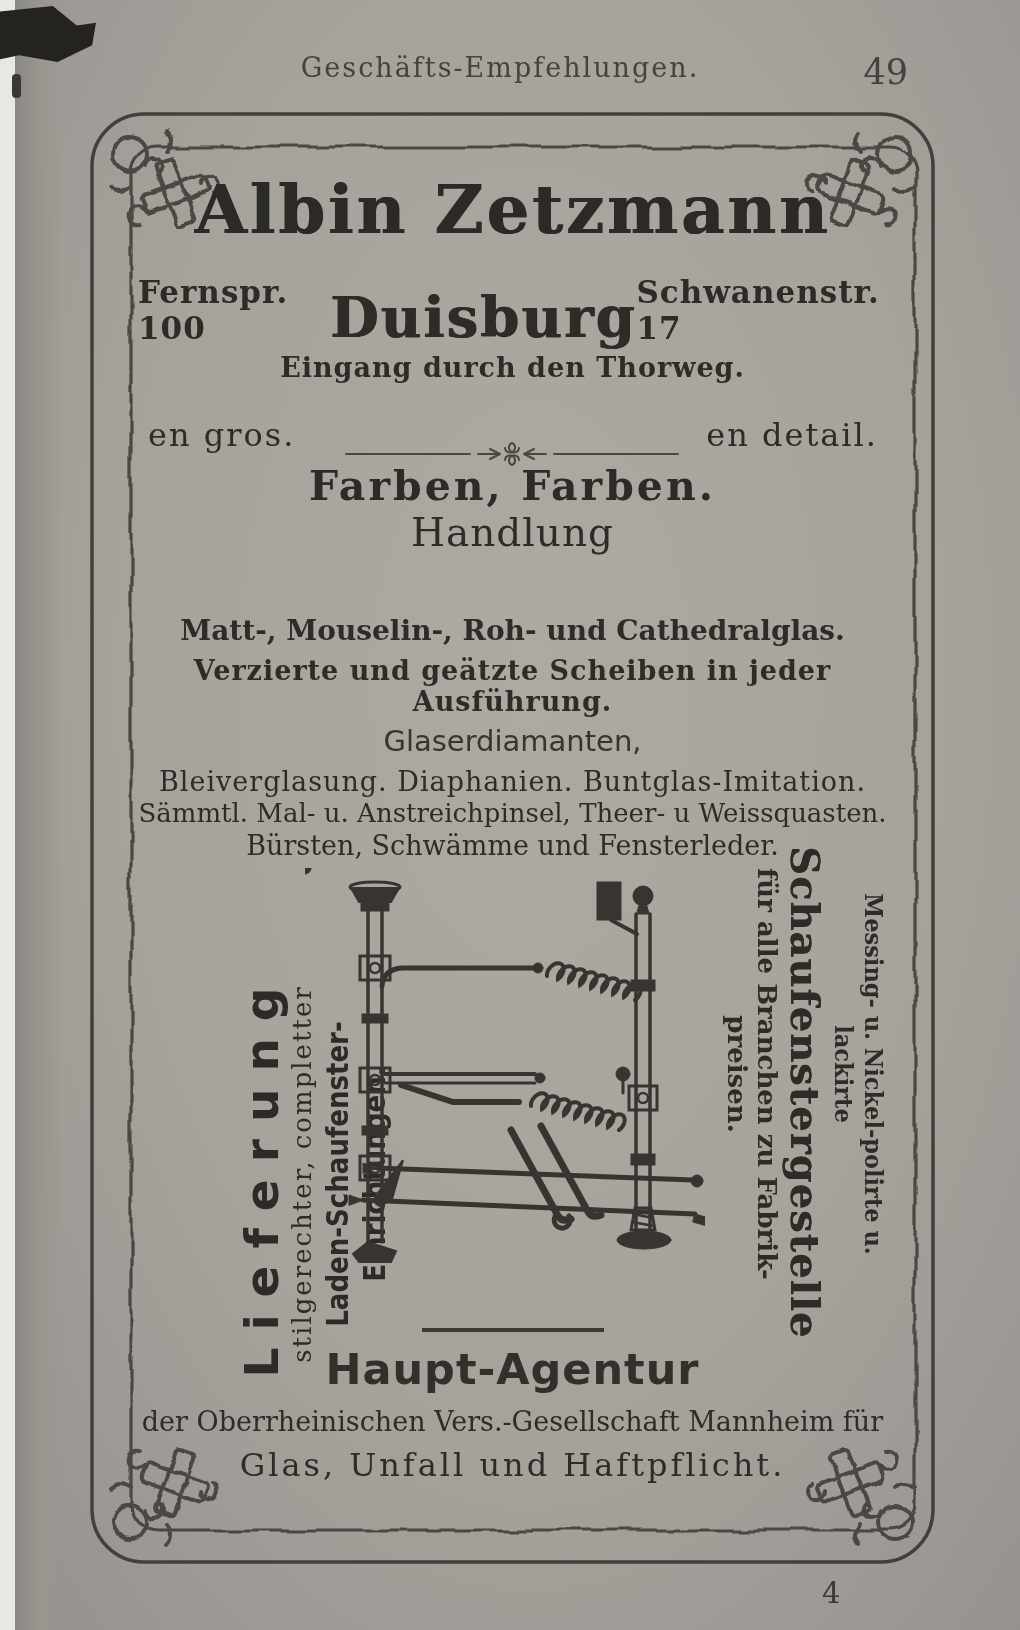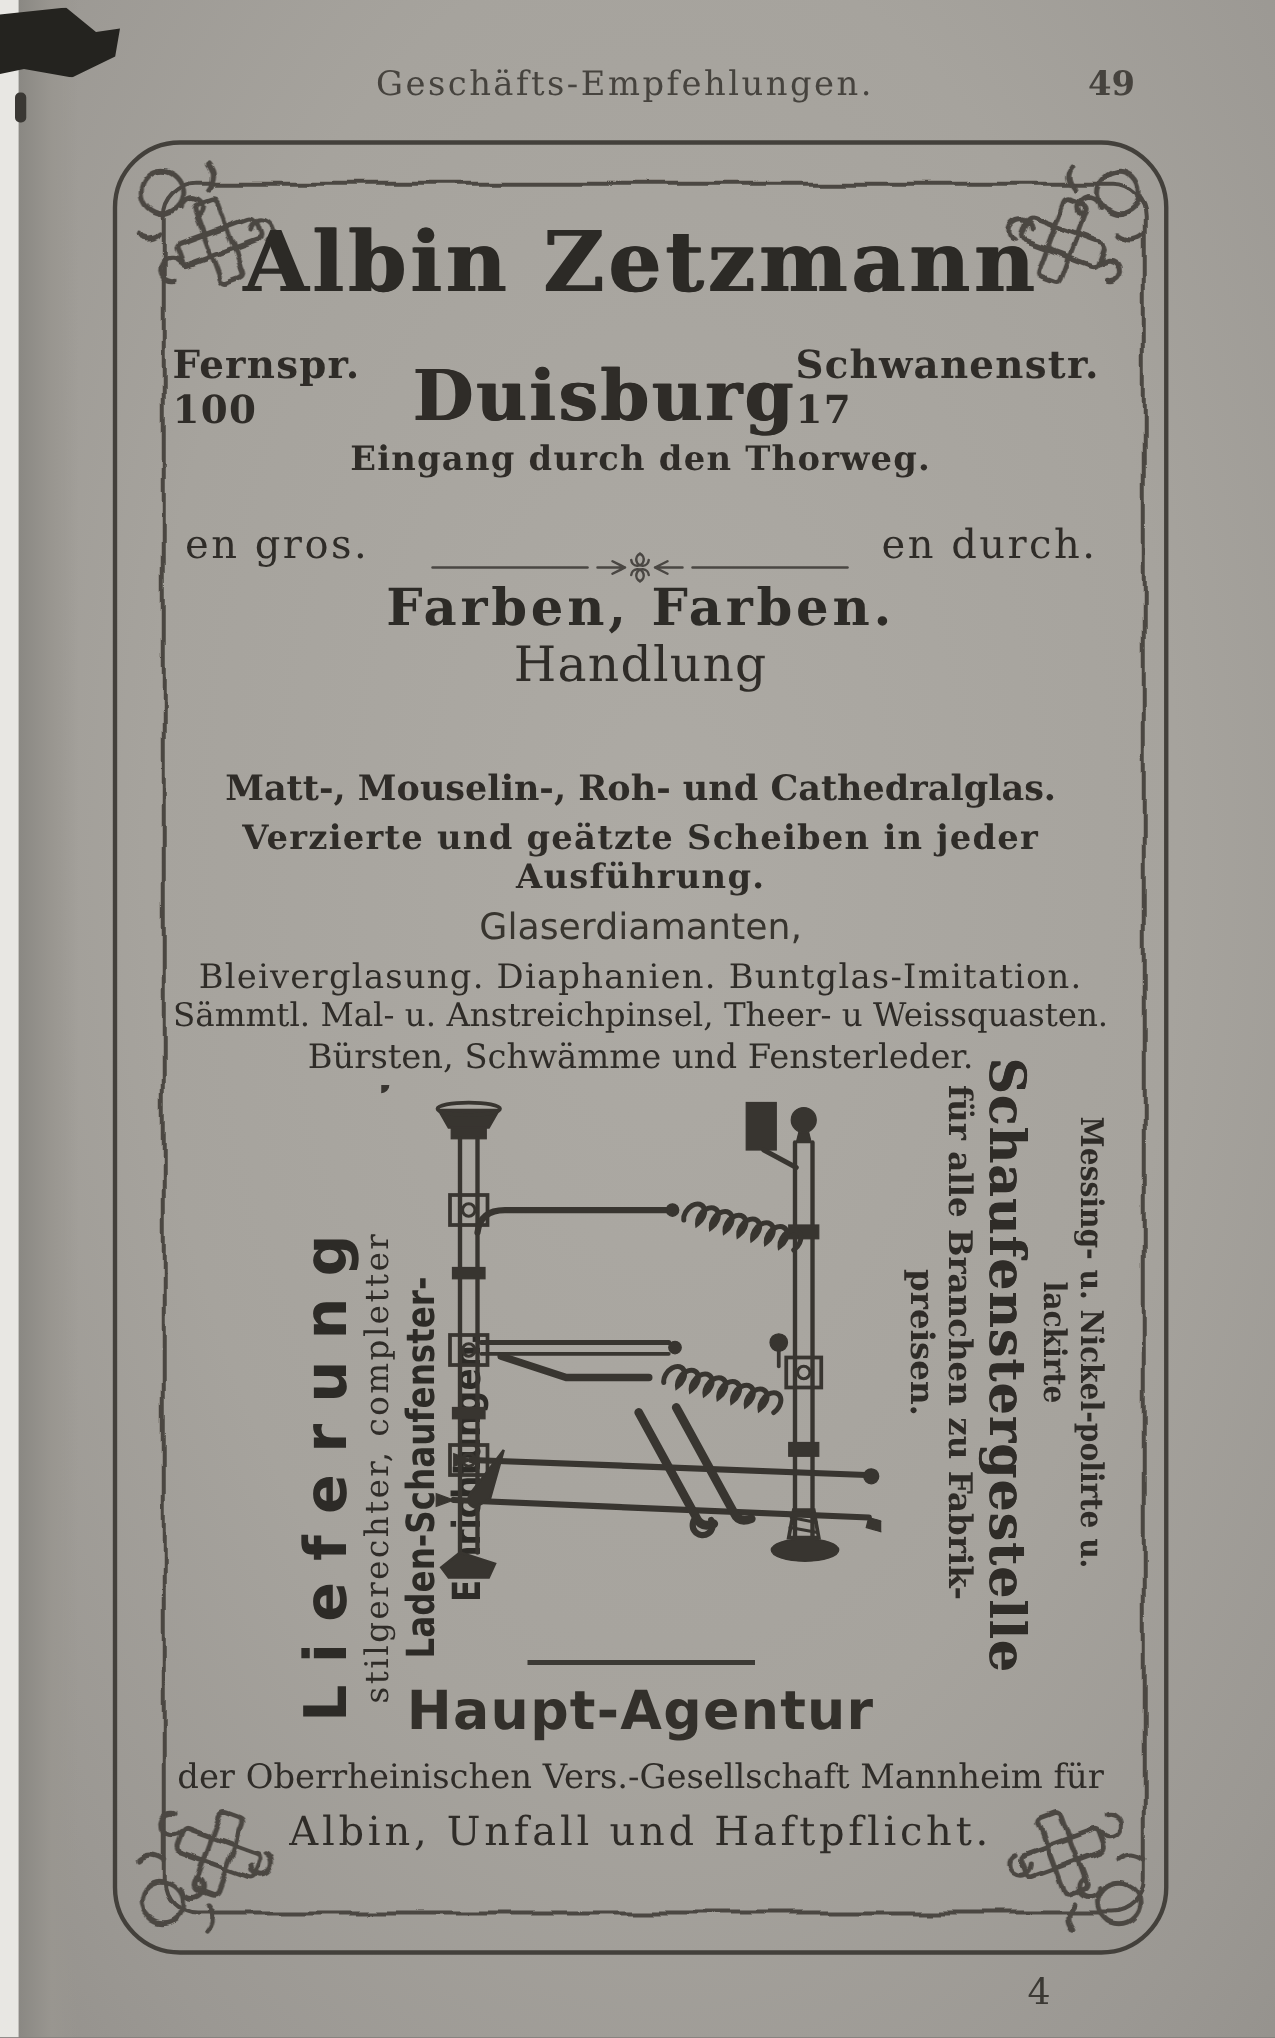--- a/index.html
+++ b/index.html
@@ -13,21 +13,21 @@
   .abs{position:absolute;}
   
   #edge-white{left:0;top:0;width:15px;height:1630px;background:#e8e7e3;}
   #edge-shadow{left:15px;top:0;width:48px;height:1630px;
     background:linear-gradient(90deg,#8a8883 0%,#999690 55%,rgba(153,150,144,0) 100%);}
   #edge-blob{left:0;top:6px;width:96px;height:56px;background:#24231f;
     clip-path:polygon(0 10%,55% 0,80% 35%,100% 30%,96% 70%,60% 100%,20% 88%,0 95%);}
   #edge-dash{left:12px;top:74px;width:9px;height:24px;background:#3a3834;border-radius:4px;}
   
   #header-title{left:0;top:52px;width:1000px;text-align:center;font-size:27px;letter-spacing:2px;color:#46433e;}
-  #page-number{top:52px;right:112px;font-size:27px;color:#46433e;font-weight:bold;}
+  #page-number{top:52px;right:112px;font-size:35px;color:#46433e;}
   #signature-mark{left:822px;top:1576px;font-size:29px;color:#3b3934;}
   
   #ad{left:90px;top:112px;width:845px;height:1450px;padding-left:40px;}
   .center{left:0;width:845px;text-align:center;}
   #ad-name{top:58px;font-size:67px;font-weight:bold;letter-spacing:3px;color:#2c2a26;
     text-shadow:1px 0 0 #2c2a26;}
   #contact-row{top:162px;left:48px;width:749px;display:flex;justify-content:space-between;align-items:flex-end;}
   .contact-side{font-size:31px;font-weight:bold;letter-spacing:1px;}
   #contact-city{font-size:56px;font-weight:bold;letter-spacing:2px;text-shadow:1px 0 0 #2c2a26;position:relative;top:4px;}
   #entrance-line{top:240px;font-size:27px;font-weight:bold;letter-spacing:1px;}
@@ -119,21 +119,21 @@
     <div class="abs" id="contact-row">
       <span class="serif contact-side">Fernspr. 100</span>
       <span class="serif" id="contact-city">Duisburg</span>
       <span class="serif contact-side">Schwanenstr. 17</span>
     </div>
 
     <div class="abs center serif" id="entrance-line">Eingang durch den Thorweg.</div>
 
     <div class="abs" id="gros-detail-row">
       <span class="serif">en gros.</span>
-      <span class="serif">en durch.</span>
+      <span class="serif">en detail.</span>
     </div>
 
     <svg class="abs" id="divider-ornament" width="340" height="40" viewBox="0 0 340 40">
       <g stroke="#4a4743" stroke-width="2" fill="none" stroke-linecap="round">
         <path d="M4,20 H128"></path>
         <path d="M212,20 H336"></path>
         <path d="M136,20 H158 M158,20 l-10,-5 M158,20 l-10,5"></path>
         <path d="M204,20 H182 M182,20 l10,-5 M182,20 l10,5"></path>
         <path d="M163,14 a5,5 0 1 0 7,-5"></path>
         <path d="M177,14 a5,5 0 1 1 -7,-5"></path>
@@ -227,17 +227,17 @@
         <path d="M236,258 L282,342 q4,9 14,5" stroke-width="7"></path>
         <path d="M252,346 a8,8 0 1 0 12,2" stroke-width="5"></path>
 
         <path d="M98,292 l-26,34 q-6,9 3,12 l12,-7 z" fill="#383530" stroke-width="2"></path>
       </g>
     </svg>
 
     <div class="abs" id="agency-divider"></div>
     <div class="abs center sans" id="agency-title">Haupt-Agentur</div>
     <div class="abs center serif" id="agency-line1">der Oberrheinischen Vers.-Gesellschaft Mannheim für</div>
-    <div class="abs center serif" id="agency-line2">Albin, Unfall und Haftpflicht.</div>
+    <div class="abs center serif" id="agency-line2">Glas, Unfall und Haftpflicht.</div>
   </div>
 
   <div class="abs serif" id="signature-mark">4</div>
 </div>
 
 </body></html>

